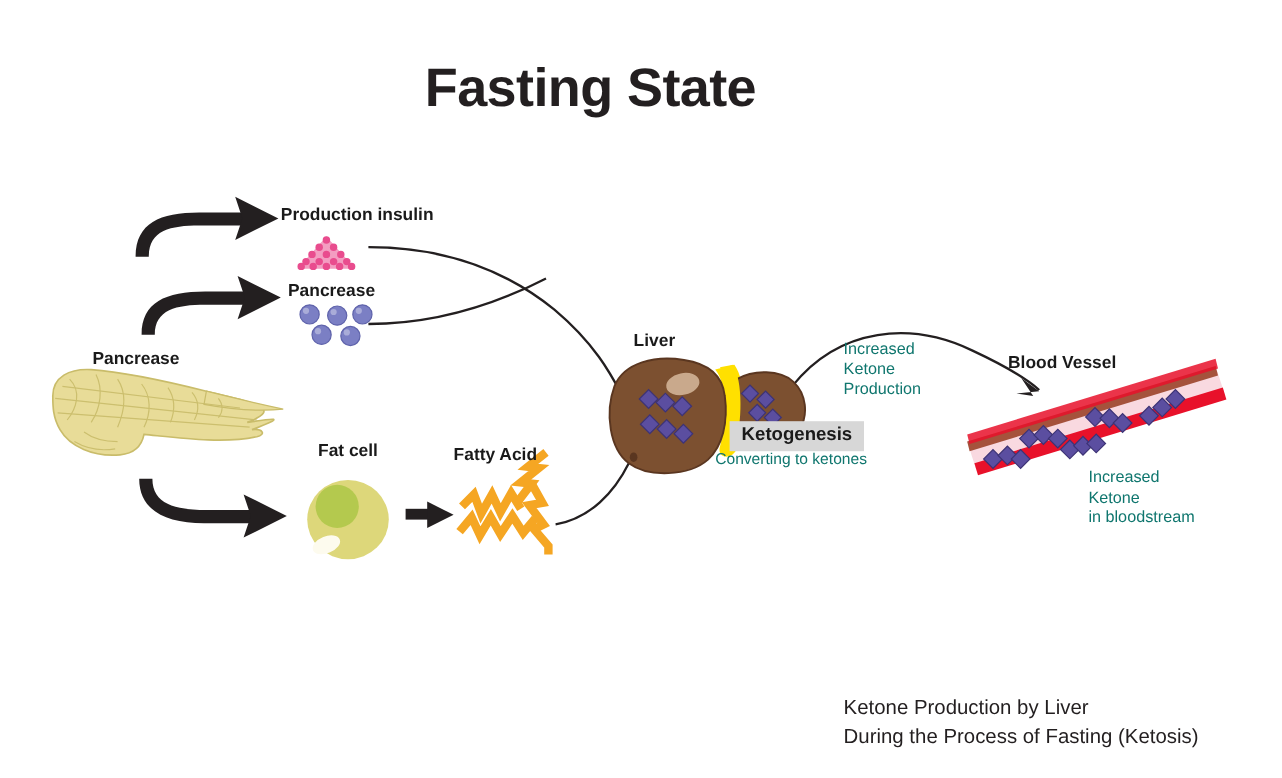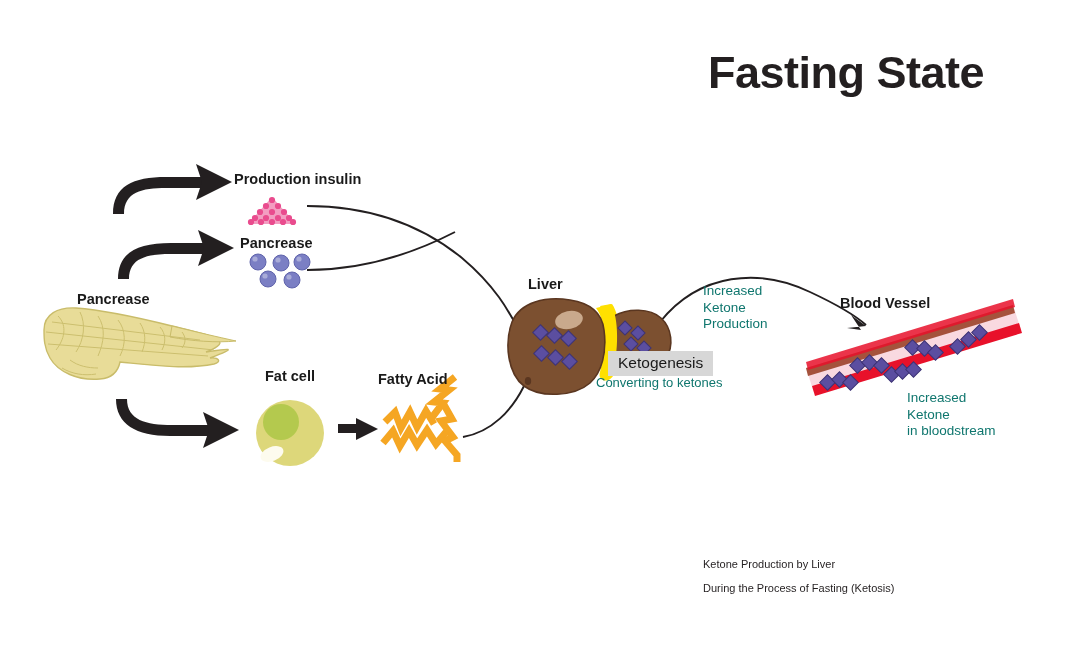--- a/index.html
+++ b/index.html
@@ -16,21 +16,21 @@
     width: 1068px;
     height: 648px;
     background: #ffffff;
     overflow: hidden;
   }
   .abs { position: absolute; }
 
   
   #title {
     left: 0; top: 47px; width: 984px;
-    text-align: right;
+    text-align: center;
     font-size: 45px;
     font-weight: bold;
     color: #231f20;
     letter-spacing: -0.5px;
   }
   .lbl-bold {
     font-size: 14.5px;
     font-weight: bold;
     color: #1a1a1a;
     white-space: nowrap;
@@ -52,28 +52,28 @@
 
   #lbl-increased-ketone-production { left: 703px; top: 283px; }
   #lbl-increased-ketone-blood      { left: 907px; top: 390px; }
   #lbl-converting                  { left: 596px; top: 375px; font-size: 13px; }
 
   #ketogenesis-box {
     left: 608px; top: 351px;
     background: #d7d7d7;
     padding: 3px 10px 4px 10px;
     font-size: 15.5px;
-    font-weight: normal;
+    font-weight: bold;
     color: #1a1a1a;
     white-space: nowrap;
   }
 
   #caption {
-    left: 703px; top: 552px;
-    font-size: 11px;
+    left: 703px; top: 578px;
+    font-size: 17px;
     font-weight: normal;
     color: #231f20;
     line-height: 24px;
     white-space: nowrap;
   }
 
   
   #art {
     left: 0; top: 0;
     width: 1068px; height: 648px;

